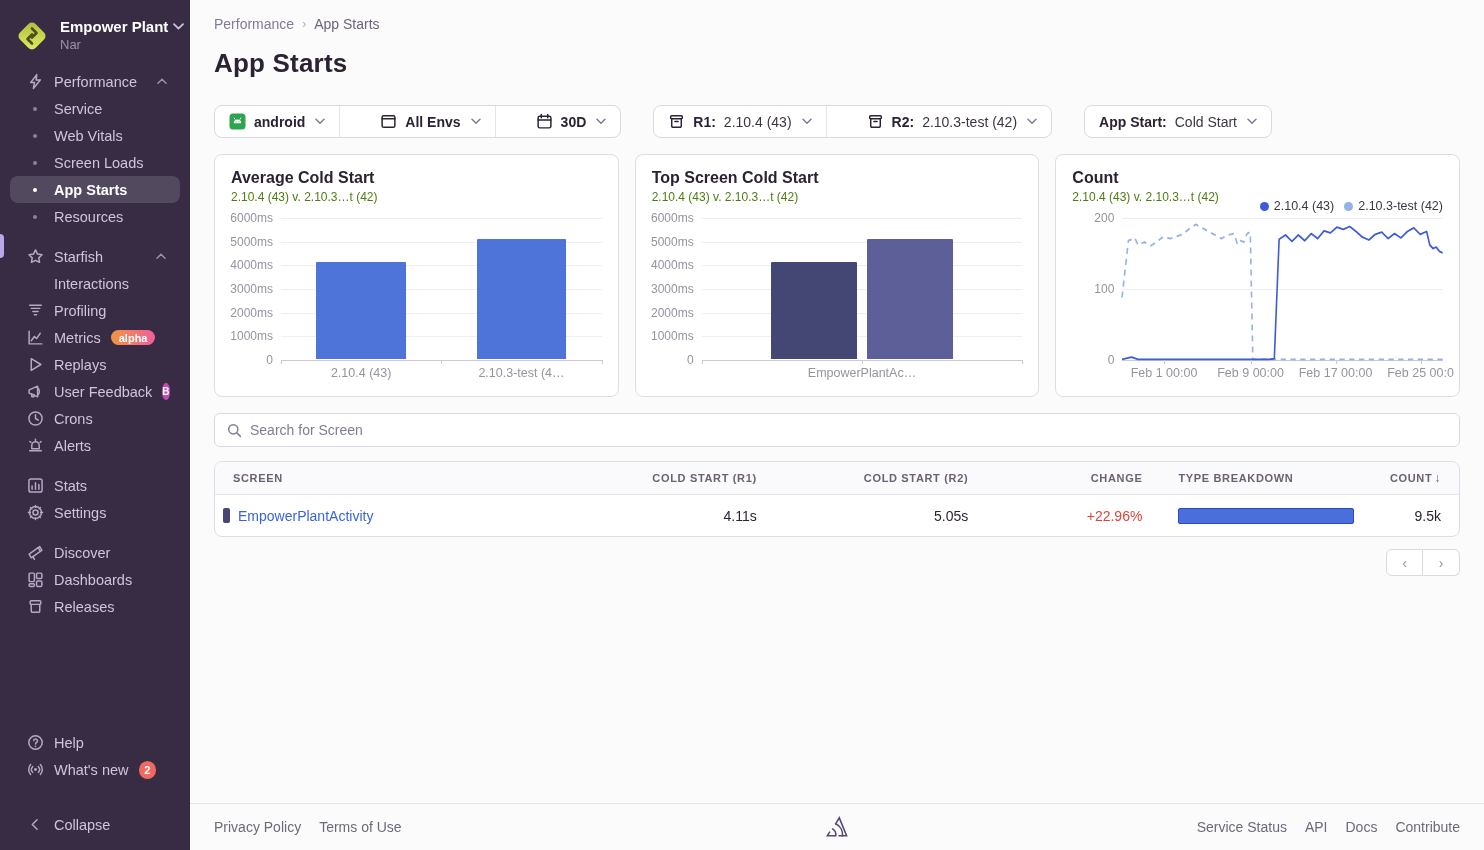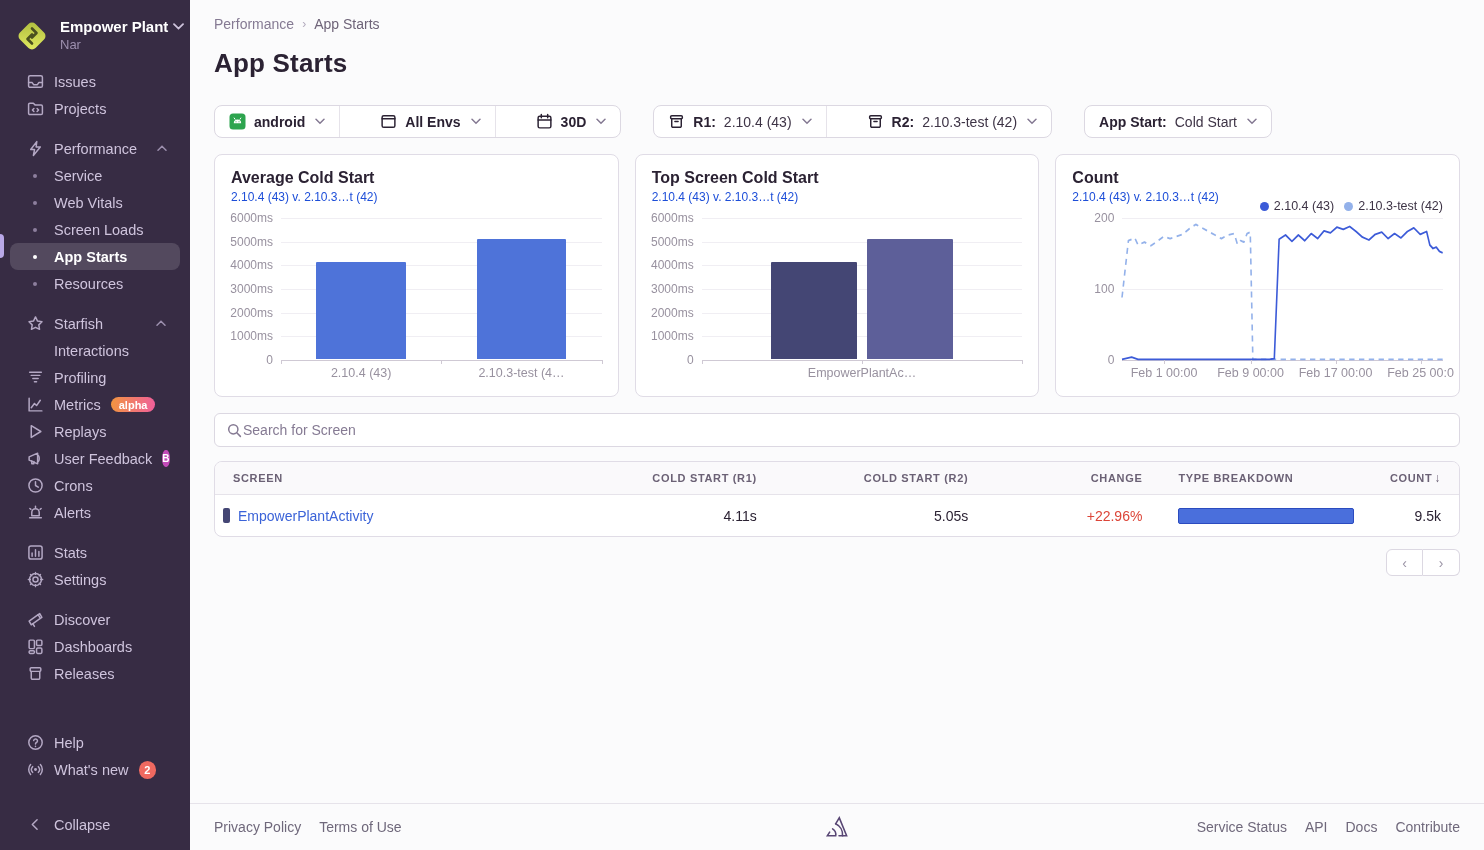--- a/index.html
+++ b/index.html
@@ -46,36 +46,36 @@
   .filter-seg + .filter-seg { border-left:1px solid #e6e3ea;padding-left:40px; }
   .filter-seg .fval { font-weight:400; color:#3e3446; }
   .filter-seg .ficon { display:flex; color:#2b2233; }
   .filter-seg .fchev { color:#857a93; display:flex; margin-left:2px; }
 
   
   .charts-row { display:grid; grid-template-columns:1fr 1fr 1fr; gap:16px; margin-bottom:16px;border-radius:8px; }
   .card { background:#fff; border:1px solid #e0dce6; border-radius:8px; }
   .chart-card { padding:14px 16px 10px; position:relative; }
   .chart-title { font-size:16px; font-weight:700; color:#2b2233; }
-  .chart-sub { font-size:12px; color:#1d4ed8; margin:3px 0 14px; }
+  .chart-sub { font-size:12px; color:#4d7c0f; margin:3px 0 14px; }
   .chart-wrap { position:relative; margin-left:50px; height:142px; }
   .ylab { position:absolute; right:calc(100% + 8px); transform:translateY(-50%); font-size:12px; color:#98919f; white-space:nowrap; }
   .gridline { position:absolute; left:0; right:0; height:1px; background:#f0eef3; }
   .gridline.base { background:#cfc9d4; }
   .bar { position:absolute; bottom:1px; border-radius:1px 1px 0 0; }
   .xlabels { position:relative; margin-left:50px; height:20px; margin-top:6px; }
   .xlab { position:absolute; transform:translateX(-50%); font-size:12.5px; color:#98919f; white-space:nowrap; }
   .xtickmark { position:absolute; top:-6px; width:1px; height:4px; background:#cfc9d4; }
   .line-svg { position:absolute; left:0; top:0; width:100%; height:100%; overflow:visible; }
   .legend { position:absolute; top:44px; right:16px; display:flex; gap:10px; align-items:center; font-size:12.5px; color:#3e3446; }
   .legend-item { display:flex; align-items:center; gap:5px; cursor:pointer; }
   .legend-dot { width:9px; height:9px; border-radius:50%; }
 
   
-  .search-bar { display:flex; align-items:center; gap:1px; background:#fff; border:1px solid #dcd8e2; border-radius:6px; height:34px; padding:0 12px; margin-bottom:14px; }
+  .search-bar { display:flex; align-items:center; gap:8px; background:#fff; border:1px solid #dcd8e2; border-radius:6px; height:34px; padding:0 12px; margin-bottom:14px; }
   .search-bar input { border:none; outline:none; flex:1; font-size:14px; font-family:inherit; color:#2b2233; background:transparent; }
   .search-bar input::placeholder { color:#857a93; }
   .search-icon { color:#857a93; display:flex; }
 
   .table { overflow:hidden; }
   .t-head, .t-row { display:grid; grid-template-columns:28% 17% 17% 14% 17% 7%; align-items:center; }
   .t-head { background:#faf9fb; border-bottom:1px solid #e6e3ea; height:33px; font-size:11px; font-weight:700; letter-spacing:.06em; color:#6b6175; text-transform:uppercase; }
   .t-cell { padding:0 18px; }
   .t-cell.right { text-align:right; }
   .t-row { height:41px; font-size:14px; }
@@ -124,42 +124,20 @@
           </svg>
       </span>
       <span class="org-sub">Nar</span>
     </span>
   </div>
   <nav class="nav">
       <div class="nav-group">
         <div class="nav-item">
           <span class="nicon">
             <svg width="17" height="17" viewBox="0 0 16 16" fill="none" stroke="currentColor" stroke-width="1.4" stroke-linecap="round" stroke-linejoin="round">
-              <rect x="1.5" y="2.5" width="13" height="11" rx="1.5"></rect>
-              <path d="M1.5 9 h3.4 l1.3 2 h3.6 l1.3-2 h3.4"></path>
-            </svg>
-          </span>
-          <span class="nlabel">Issues</span>
-          <span class="spacer"></span>
-        </div>
-        <div class="nav-item">
-          <span class="nicon">
-            <svg width="17" height="17" viewBox="0 0 16 16" fill="none" stroke="currentColor" stroke-width="1.4" stroke-linecap="round" stroke-linejoin="round">
-              <path d="M1.5 4.2 a1.2 1.2 0 0 1 1.2-1.2 h3.3 l1.8 1.8 h5.5 a1.2 1.2 0 0 1 1.2 1.2 v6.5 a1.2 1.2 0 0 1-1.2 1.2 h-10.6 a1.2 1.2 0 0 1-1.2-1.2 z"></path>
-              <path d="M6.5 8 l-1.4 1.4 1.4 1.4 M9.5 8 l1.4 1.4 -1.4 1.4"></path>
-            </svg>
-          </span>
-          <span class="nlabel">Projects</span>
-          <span class="spacer"></span>
-        </div>
-      </div>
-      <div class="nav-group">
-        <div class="nav-item">
-          <span class="nicon">
-            <svg width="17" height="17" viewBox="0 0 16 16" fill="none" stroke="currentColor" stroke-width="1.4" stroke-linecap="round" stroke-linejoin="round">
               <path d="M9.2 1.5 L3.5 9 h3.6 L6 14.5 L12.5 6.5 H8.6 z"></path>
             </svg>
           </span>
           <span class="nlabel">Performance</span>
           <span class="spacer"></span>
           <span class="chev">
             <svg width="10" height="7" viewBox="0 0 10 7">
               <path d="M1 5.3 L5 1.3 L9 5.3" fill="none" stroke="currentColor" stroke-width="1.5" stroke-linecap="round"></path>
             </svg>
           </span>

